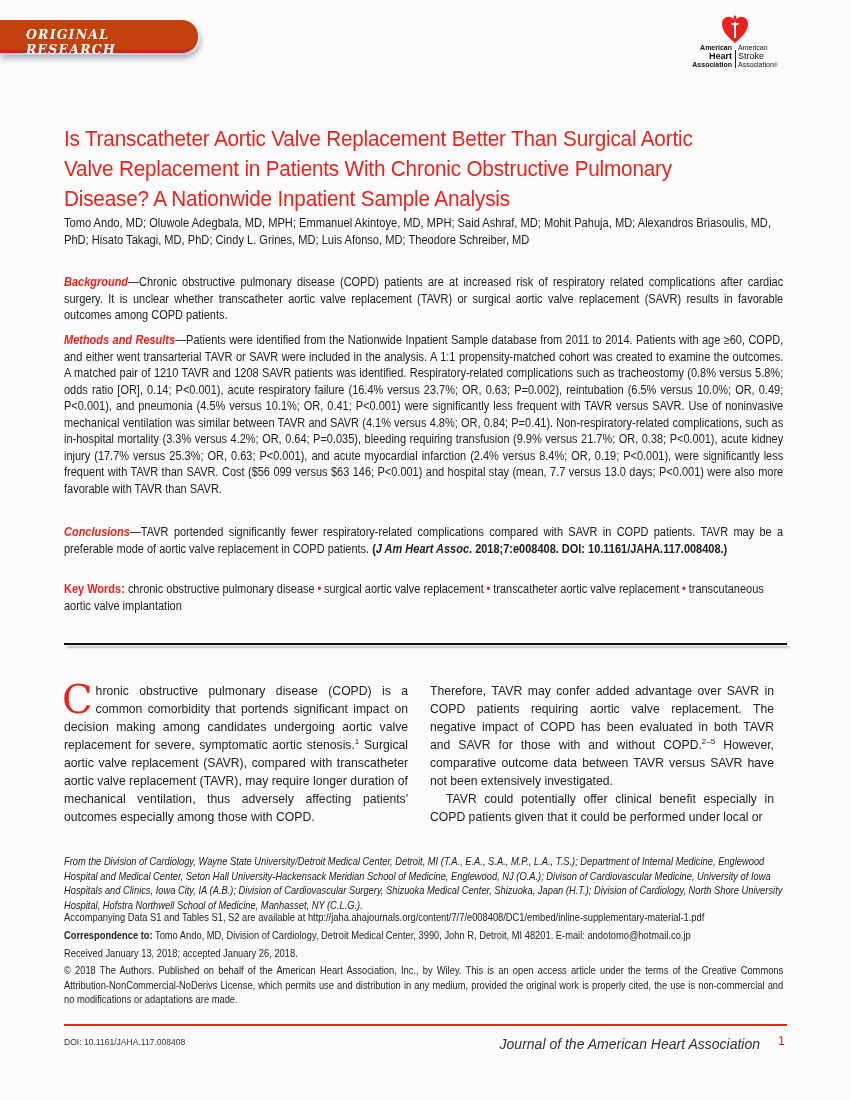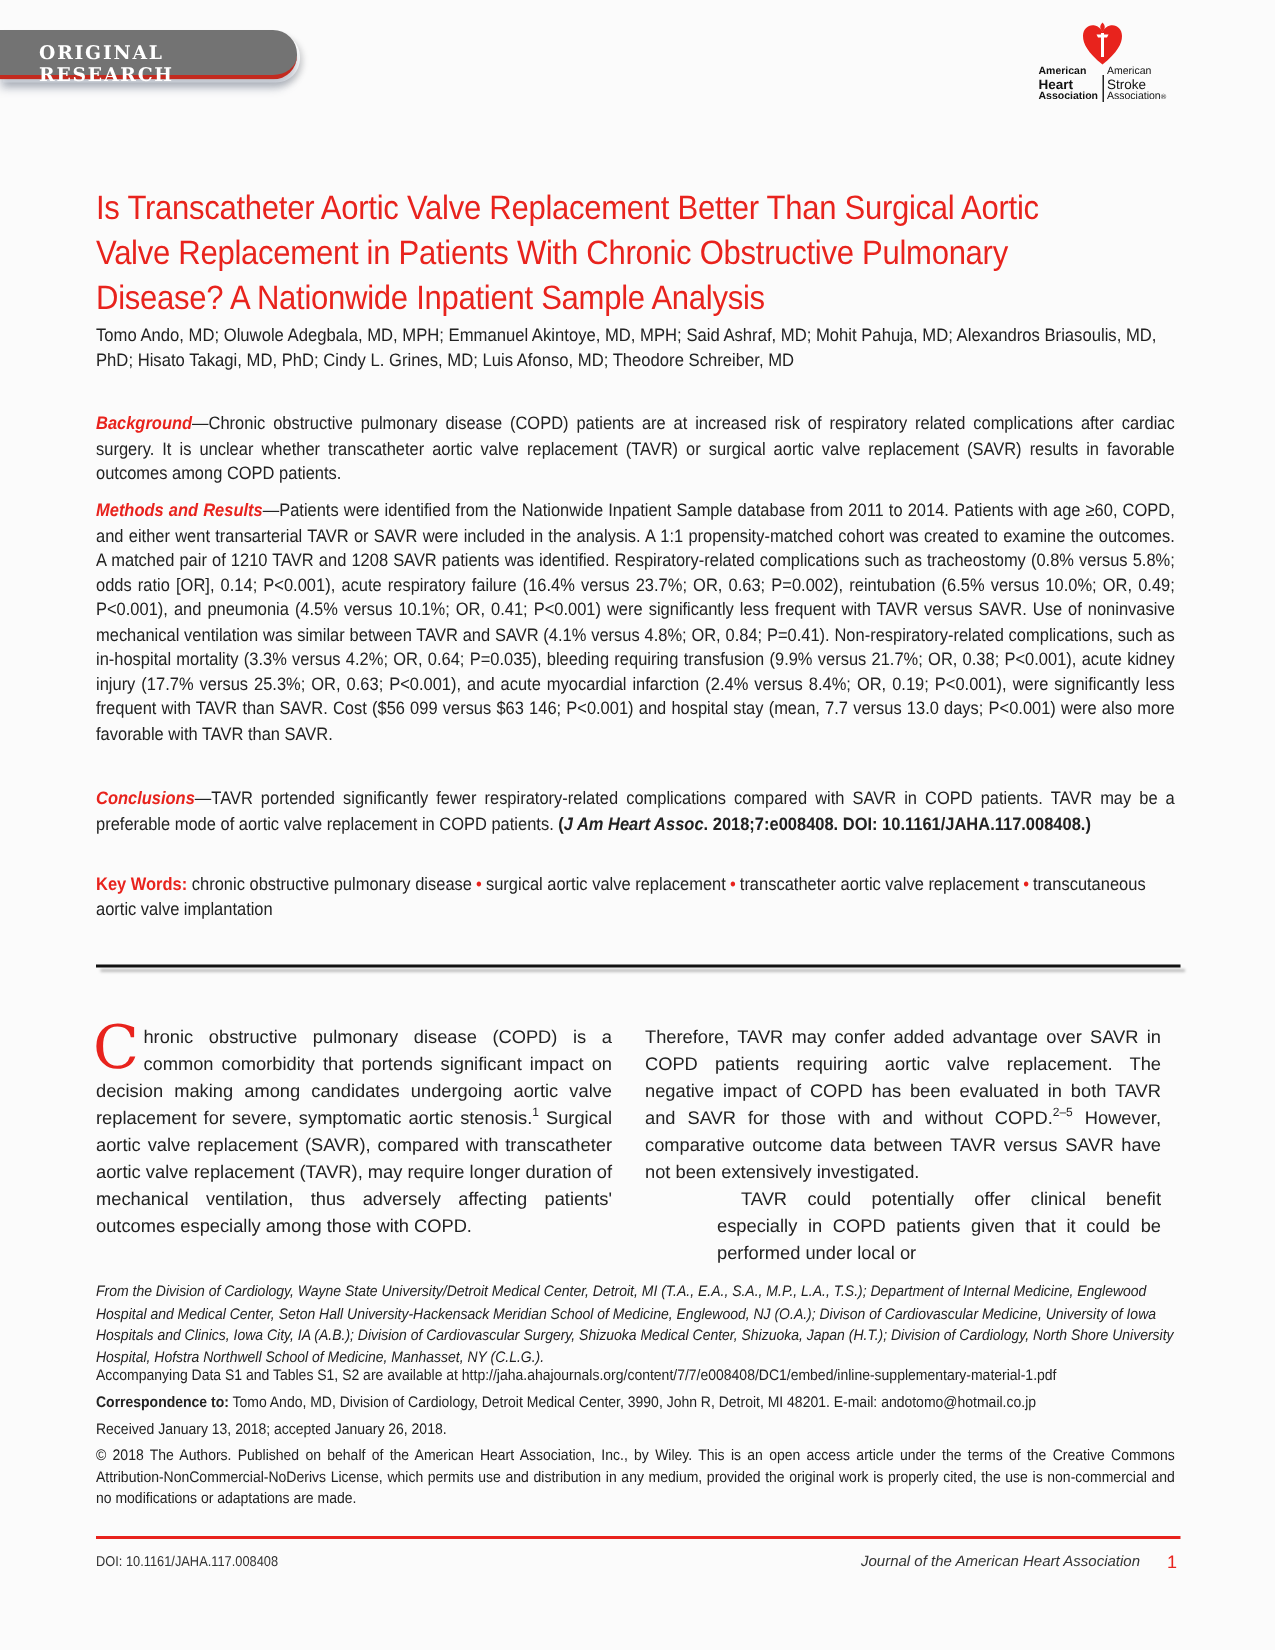--- a/index.html
+++ b/index.html
@@ -2,32 +2,33 @@
 <html><head>
 <meta charset="utf-8">
 <style>
   html, body { margin: 0; padding: 0; }
   body {
     width: 850px; height: 1100px; background: #fbfbfb; position: relative; overflow: hidden;
     font-family: "Liberation Sans", sans-serif; color: #222;
   }
   .banner {
     position: absolute; left: 0; top: 20px; width: 198px; height: 30px;
-    background: #737373; border-radius: 0 16px 16px 0;
+    background: #c2410c; border-radius: 0 16px 16px 0;
     box-shadow: 0 6px 6px rgba(120,130,150,0.45), 2px 2px 0 #fff, 4px 4px 4px rgba(0,0,0,0.15);
     border-bottom: 3px solid #c32a1f;
+    font-style: italic;
   }
   .banner-text {
     position: absolute; left: 26px; top: 7px;
     font-family: "DejaVu Serif", serif; font-weight: bold; font-size: 12.5px;
     letter-spacing: 1.2px; color: #fff;
   }
   .logo { position: absolute; left: 688px; top: 14px; width: 110px; height: 60px; }
   .logo svg { position: absolute; left: 33px; top: 0; }
-  .logo .l-left { position: absolute; right: 66px; top: 30px; text-align: left;
+  .logo .l-left { position: absolute; right: 66px; top: 30px; text-align: right;
     font-size: 7px; font-weight: bold; line-height: 8px; color: #111; }
   .logo .l-left .big { font-size: 9px; line-height: 9px; }
   .logo .l-div { position: absolute; left: 47px; top: 36px; width: 1px; height: 18px; background: #222; }
   .logo .l-right { position: absolute; left: 50px; top: 30px; font-size: 7px; font-weight: normal; line-height: 8px; color: #111; }
   .logo .l-right .big { font-size: 9px; line-height: 9px; }
 
   .title {
     position: absolute; left: 64px; top: 124px; width: 720px; margin: 0;
     font-family: "Liberation Sans", sans-serif; font-weight: normal;
     font-size: 22.5px; line-height: 30px; color: #e8231d;
@@ -52,35 +53,35 @@
   .keywords .dot { color: #e8231d; padding: 0 3px; }
   .rule-dark { position: absolute; left: 64px; top: 643px; width: 723px; height: 2px; background: #111;
     box-shadow: 3px 3px 2px rgba(0,0,0,0.25); }
 
   .col { position: absolute; top: 682px; width: 344px; font-size: 12.2px; line-height: 18px;
     text-align: justify; color: #222; }
   .col-left { left: 64px; }
   .col-right { left: 430px; }
   .dropcap { float: left; font-family: "DejaVu Serif", serif; color: #e8231d; font-size: 40px;
     line-height: 34px; margin: 0 3px 0 -2px; }
-  .indent { text-indent: 16px; margin-left: 48px; }
+  .indent { text-indent: 16px; }
   sup { font-size: 8px; line-height: 0; }
 
   .affil { position: absolute; left: 64px; top: 855px; width: 786px; font-size: 10.2px; line-height: 14.5px;
     font-style: italic; transform: scaleX(0.915); transform-origin: left top; color: #222; }
   .meta { position: absolute; left: 64px; width: 786px; font-size: 10.2px; line-height: 14px;
     transform: scaleX(0.915); transform-origin: left top; color: #222; }
   .meta-supp { top: 911px; }
   .meta-corr { top: 929px; }
   .meta-corr b { font-weight: bold; }
   .meta-recv { top: 947px; }
   .meta-copy { top: 964px; line-height: 14.5px; text-align: justify; }
   .rule-red { position: absolute; left: 64px; top: 1024px; width: 723px; height: 1.5px; background: #e8231d; }
   .footer-doi { position: absolute; left: 64px; top: 1036px; font-size: 9.5px; color: #333; transform: scaleX(0.9); transform-origin: left top; }
-  .footer-journal { position: absolute; right: 90px; top: 1036px; font-size: 10px; font-style: italic; color: #333; }
+  .footer-journal { position: absolute; right: 90px; top: 1036px; font-size: 14px; font-style: italic; color: #333; }
   .footer-page { position: absolute; left: 778px; top: 1034px; font-size: 12px; color: #e8231d; }
 </style>
 </head>
 <body>
 
 <div class="banner">
   <span class="banner-text">ORIGINAL RESEARCH</span>
 </div>
 
 <div class="logo">

